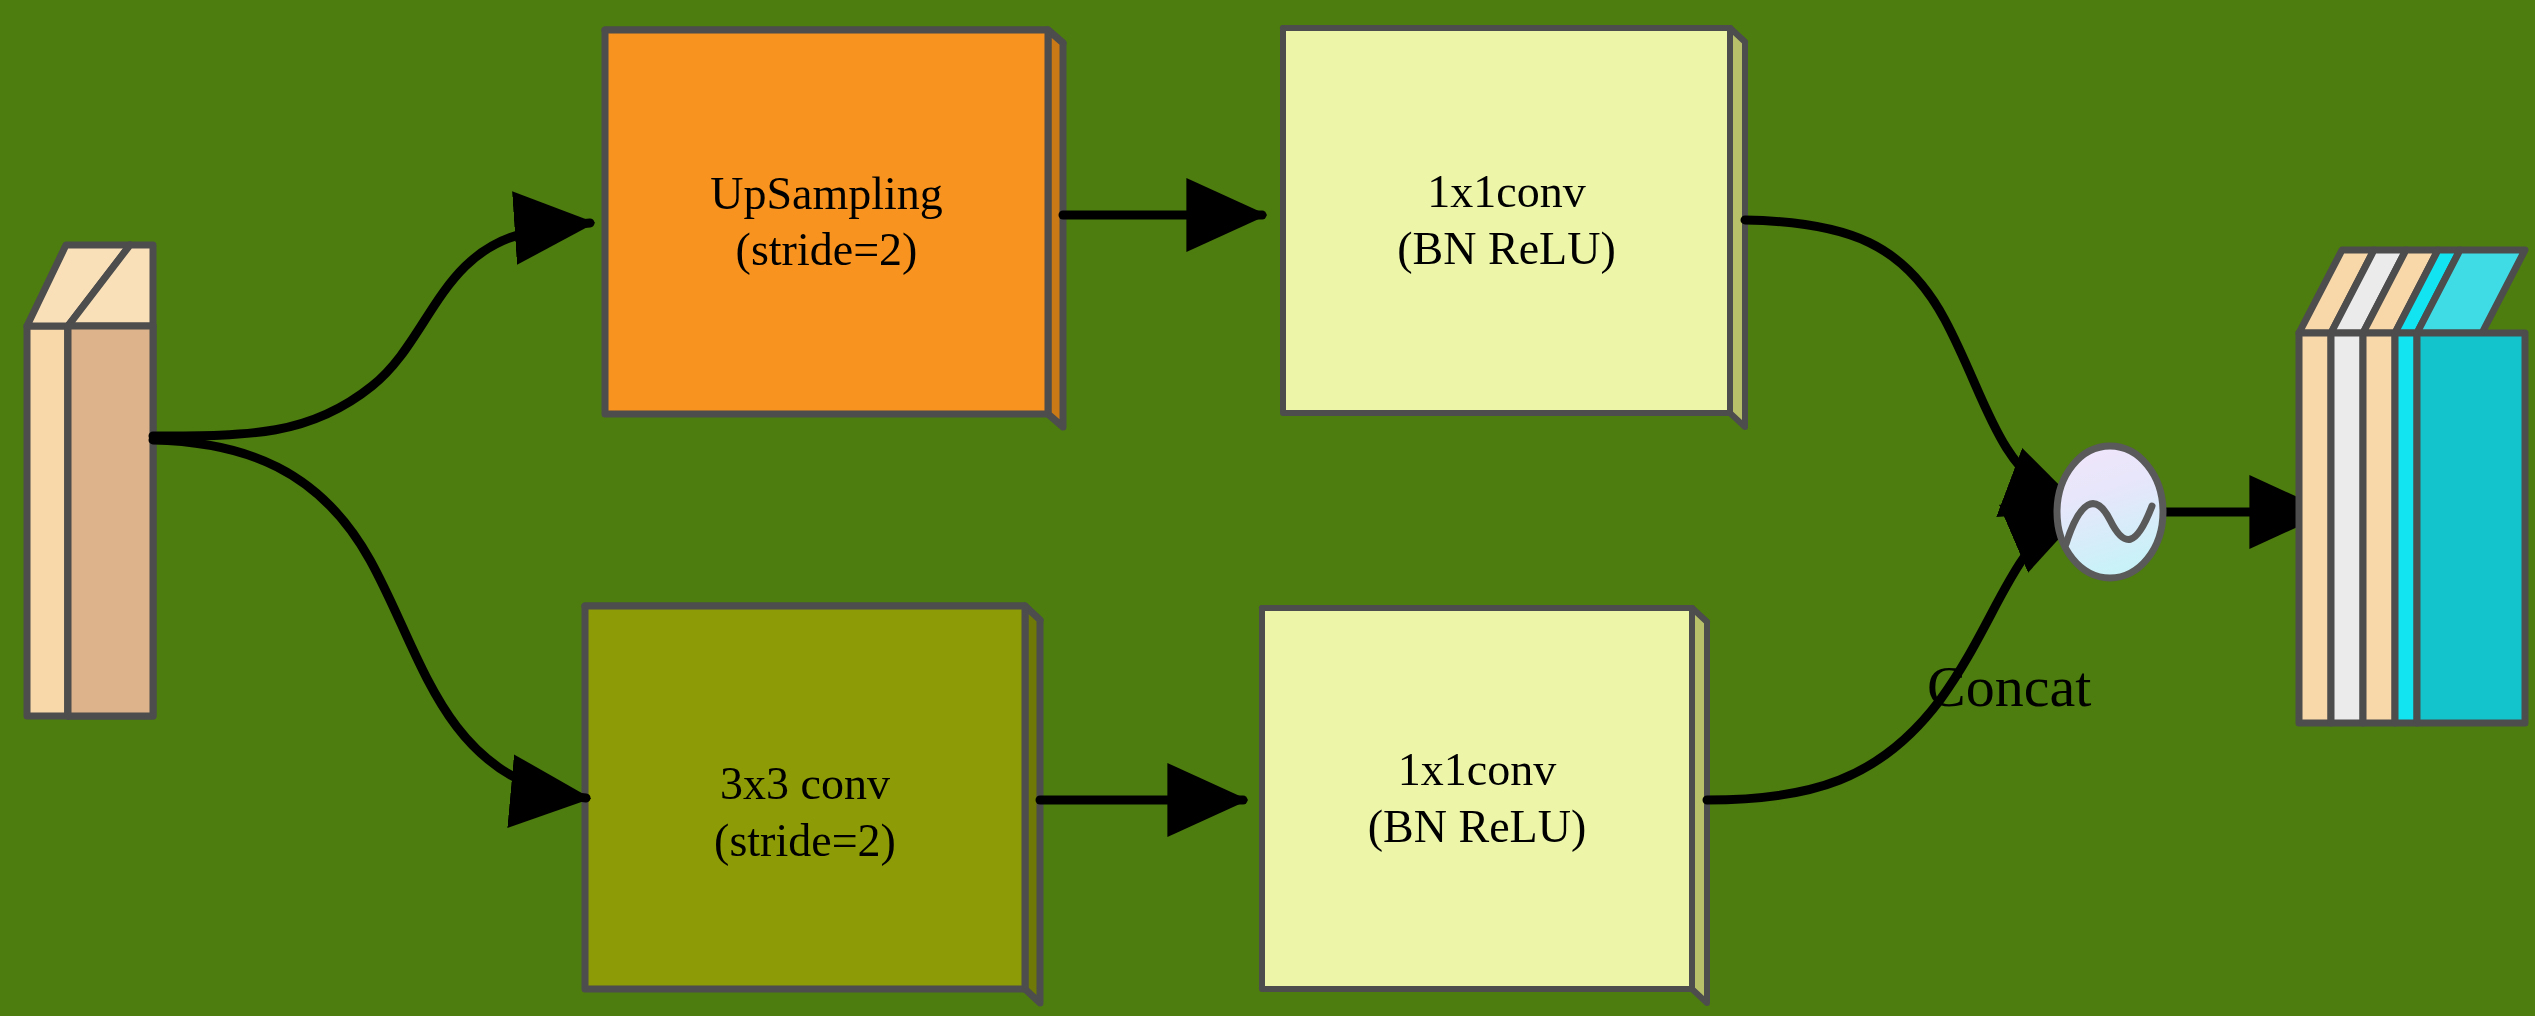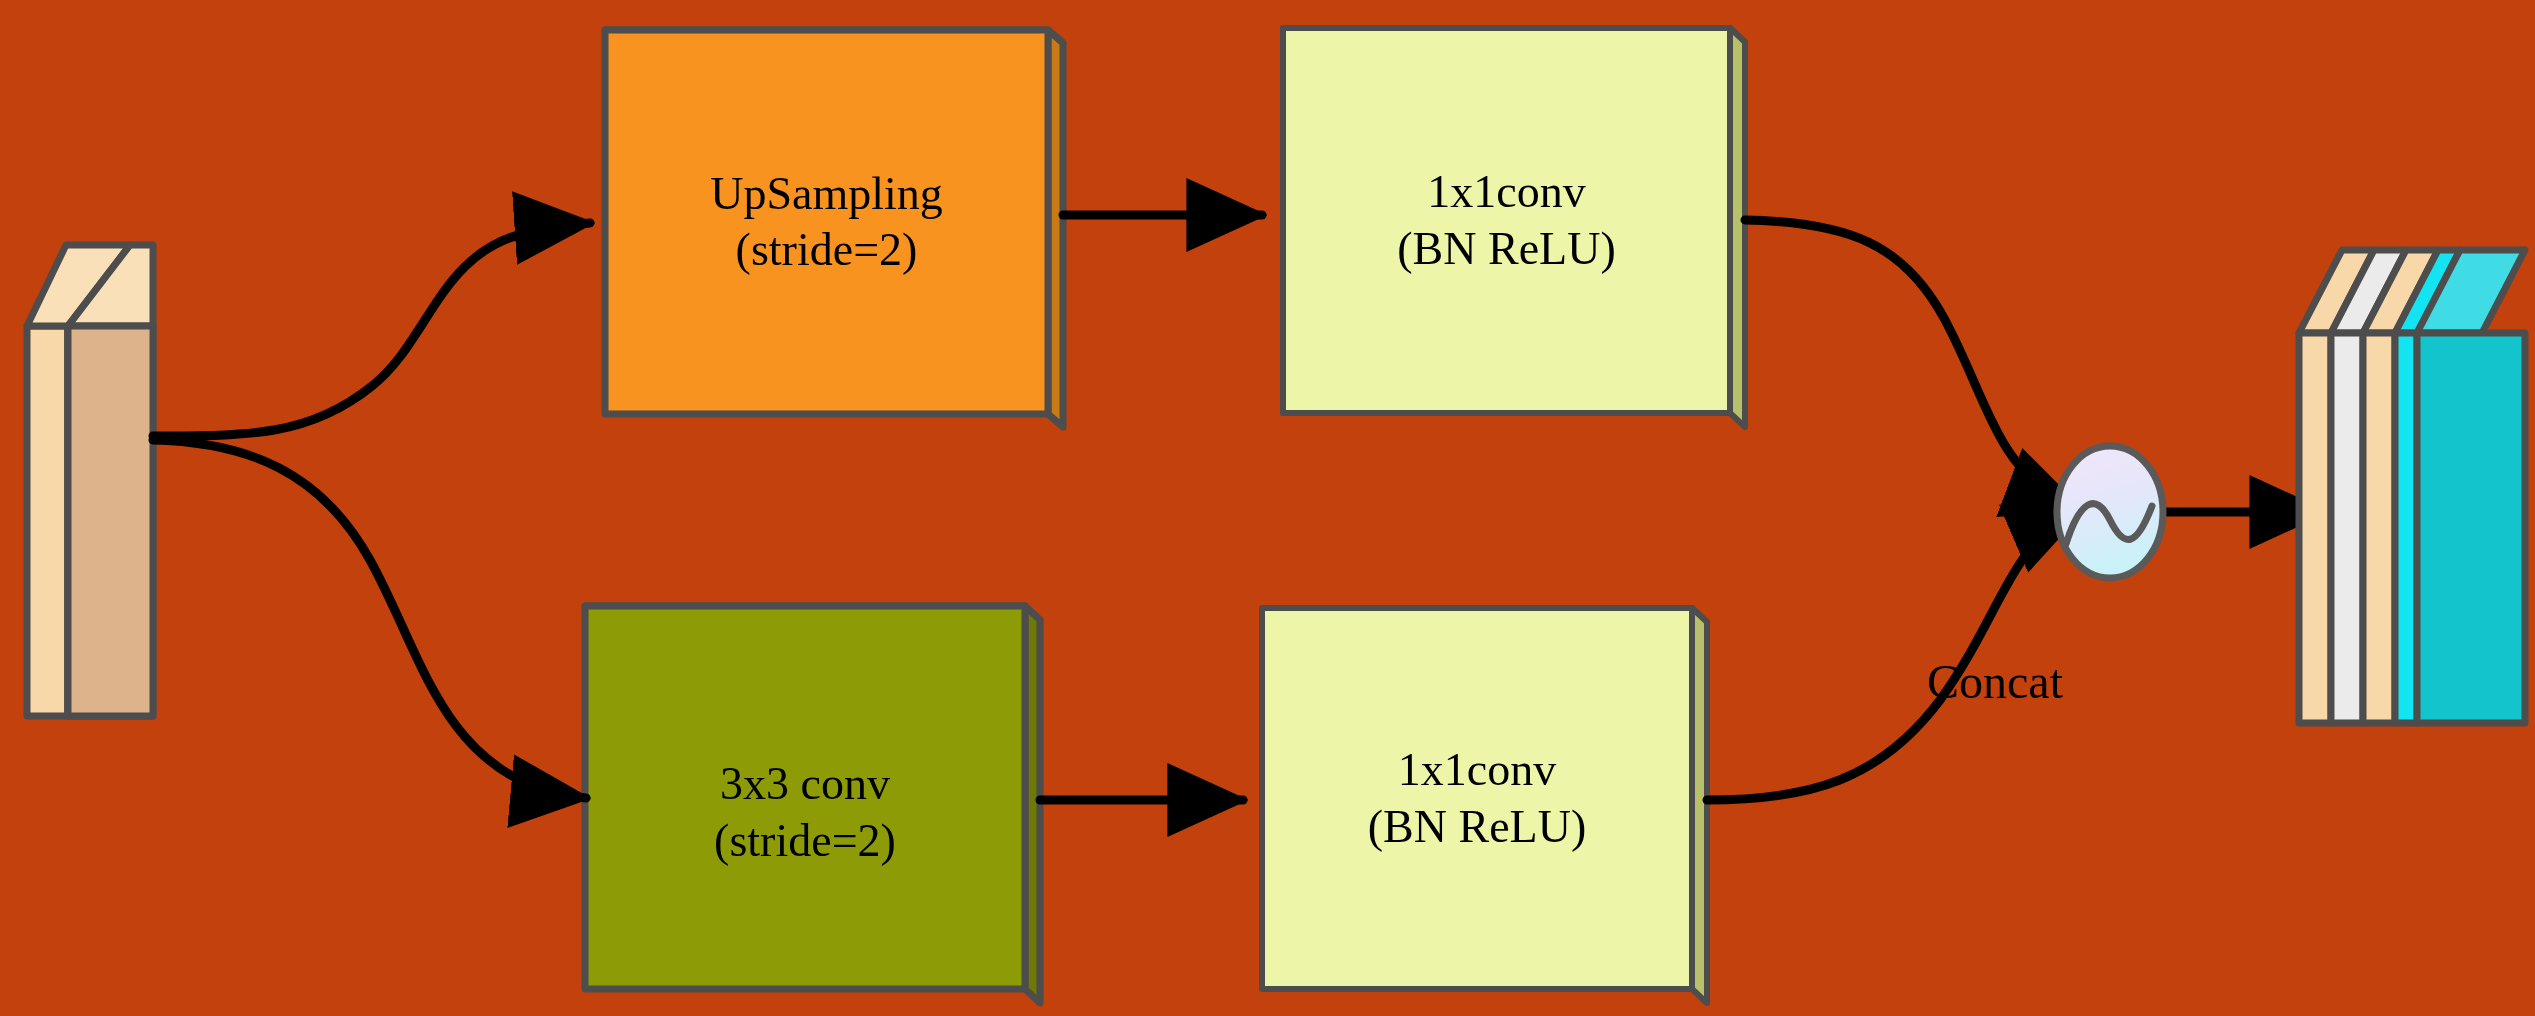--- a/index.html
+++ b/index.html
@@ -1,37 +1,37 @@
 <!DOCTYPE html>
 <html><head>
 <meta charset="utf-8">
 <style>
   html,body{margin:0;padding:0;background:#ffffff;}
   body{font-family:"Liberation Serif", serif;}
-  #stage{position:relative;width:2535px;height:1016px;background:#c2410c;overflow:hidden;}
+  #stage{position:relative;width:2535px;height:1016px;background:#4d7c0f;overflow:hidden;}
   #stage svg.layer{position:absolute;left:0;top:0;width:2535px;height:1016px;}
   .boxlabel{
     position:absolute;
     display:flex;
     flex-direction:column;
     align-items:center;
     justify-content:center;
     text-align:center;
     color:#000000;
     font-family:"Liberation Serif", serif;
     font-size:46px;
     line-height:1.22;
     pointer-events:none;
     white-space:nowrap;
   }
   .concat-text{
     position:absolute;
     color:#000000;
     font-family:"Liberation Serif", serif;
-    font-size:48px;
+    font-size:58px;
     line-height:1;
     white-space:nowrap;
   }
 </style>
 </head>
 <body>
 
 <div id="stage">
 
   <svg class="layer" viewBox="0 0 2535 1016" xmlns="http://www.w3.org/2000/svg">

